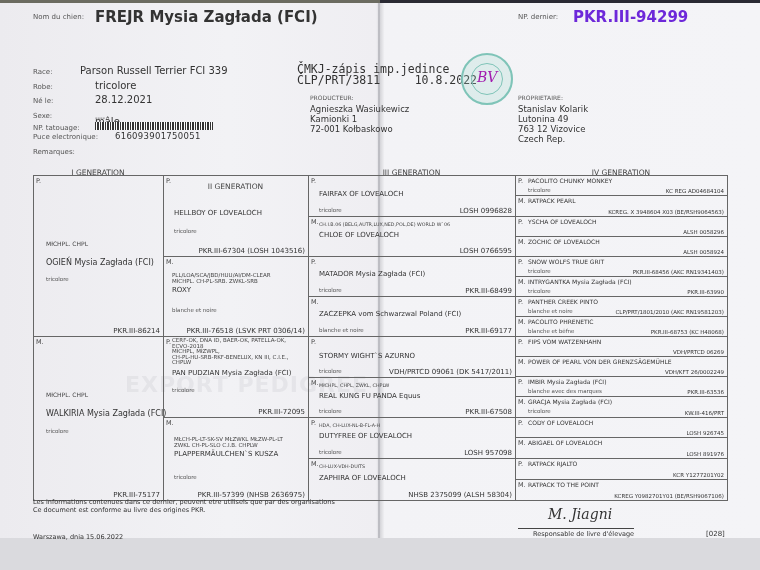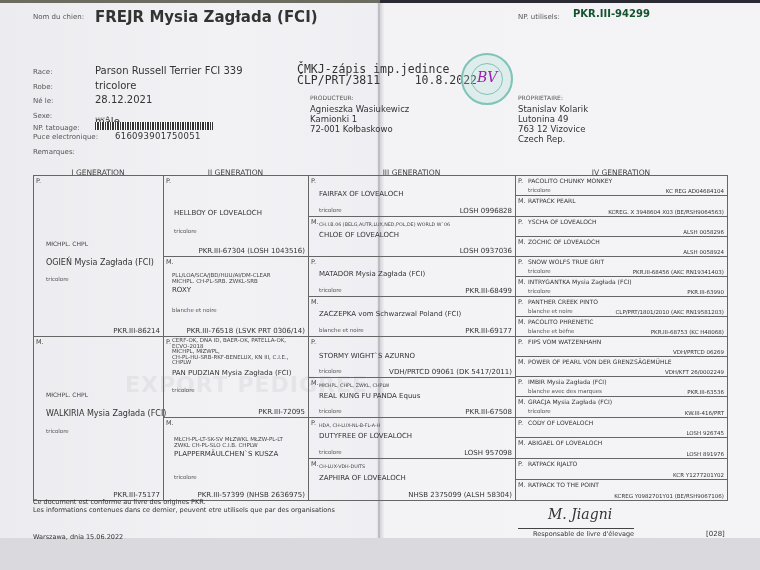--- a/index.html
+++ b/index.html
@@ -15,21 +15,21 @@
   .page {
     position:absolute; left:0; top:3px; width:760px; height:535px;
     background: linear-gradient(90deg, #ecebef 0%, #f2f2f5 30%, #efeef2 49.5%, #d4d4d8 50%, #f3f3f6 50.6%, #f4f4f7 100%);
   }
   .bottom-strip { position:absolute; left:0; top:538px; width:760px; height:32px; background:#dadade; }
   .fold { position:absolute; left:378px; top:3px; width:2px; height:535px; background:#bdbdc3; }
 
   .lbl { position:absolute; font-size:7px; color:#555; }
   .val { position:absolute; font-size:10px; color:#333; }
   .title { position:absolute; left:95px; top:8px; font-size:15px; font-weight:bold; color:#333; }
-  .ped-no { position:absolute; left:573px; top:8px; font-size:10px; font-weight:bold; color:#14532d; }
+  .ped-no { position:absolute; left:573px; top:8px; font-size:15px; font-weight:bold; color:#6d28d9; }
   .mono { position:absolute; font-family:"DejaVu Sans Mono", monospace; font-size:11.5px; color:#333; line-height:12px; white-space:pre; }
   .barcode {
     position:absolute; left:95px; top:122px; width:118px; height:8px;
     background: repeating-linear-gradient(90deg, #333 0 1px, #fff 1px 2px, #333 2px 3px, #333 3px 4px, #fff 4px 5px);
   }
   .chip { position:absolute; left:115px; top:131px; font-size:8.5px; color:#333; letter-spacing:0.3px; }
   .addr { position:absolute; font-size:8.5px; color:#333; line-height:10px; }
   .stamp {
     position:absolute; left:461px; top:53px; width:52px; height:52px; border-radius:50%;
     border:2px solid #7fc4b8; background: rgba(160,215,205,0.25);
@@ -57,25 +57,25 @@
 
 <div class="topbar-left"></div>
 <div class="topbar-right"></div>
 
 <div class="page"></div>
 <div class="fold"></div>
 <div class="bottom-strip"></div>
 
 <div class="lbl" style="left:33px;top:13px;">Nom du chien:</div>
 <div class="title">FREJR Mysia Zagłada (FCI)</div>
-<div class="lbl" style="left:518px;top:13px;">NP. utilisels:</div>
+<div class="lbl" style="left:518px;top:13px;">NP. dernier:</div>
 <div class="ped-no">PKR.III-94299</div>
 
 <div class="lbl" style="left:33px;top:68px;">Race:</div>
-<div class="val" style="left:95px;top:65px;">Parson Russell Terrier FCI 339</div>
+<div class="val" style="left:80px;top:65px;">Parson Russell Terrier FCI 339</div>
 <div class="lbl" style="left:33px;top:83px;">Robe:</div>
 <div class="val" style="left:95px;top:80px;">tricolore</div>
 <div class="lbl" style="left:33px;top:97px;">Né le:</div>
 <div class="val" style="left:95px;top:94px;">28.12.2021</div>
 <div class="lbl" style="left:33px;top:112px;">Sexe:</div>
 <div class="val" style="left:95px;top:116px;">mâle</div>
 <div class="lbl" style="left:33px;top:124px;">NP. tatouage:</div>
 <div class="val" style="left:95px;top:114px;font-size:7px;">----</div>
 <div class="lbl" style="left:33px;top:133px;">Puce electronique:</div>
 <div class="barcode"></div>
@@ -99,21 +99,21 @@
 
 <div class="lbl" style="left:518px;top:94px;font-size:6px;">PROPRIETAIRE:</div>
 <div class="addr" style="left:518px;top:104px;">
   <div>Stanislav Kolarik</div>
   <div>Lutonina 49</div>
   <div>763 12 Vizovice</div>
   <div>Czech Rep.</div>
 </div>
 
 <div class="gen-h" style="left:33px;width:130px;">I GENERATION</div>
-<div class="gen-h" style="left:163px;width:145px;">II GENERATION</div>
+<div class="gen-h" style="left:163px;width:145px;margin-top:14px;">II GENERATION</div>
 <div class="gen-h" style="left:308px;width:207px;">III GENERATION</div>
 <div class="gen-h" style="left:515px;width:212px;">IV GENERATION</div>
 
 <div class="watermark">EXPORT PEDIGREE</div>
 
 <div class="cell" style="left:33px;top:175px;width:131px;height:162px;">
   <div class="tag">P.</div>
   <div class="small" style="left:12px;top:65px;font-size:6px;">MłCHPL. CHPL</div>
   <div class="name name-l" style="left:12px;top:82px;">OGIEŃ Mysia Zagłada (FCI)</div>
   <div class="color" style="left:12px;top:100px;">tricolore</div>
@@ -164,21 +164,21 @@
 <div class="cell" style="left:308px;top:175px;width:208px;height:42px;">
   <div class="tag">P.</div>
   <div class="name" style="left:10px;top:14px;">FAIRFAX OF LOVEALOCH</div>
   <div class="color" style="left:10px;top:31px;">tricolore</div>
   <div class="reg" style="bottom:1px;">LOSH 0996828</div>
 </div>
 <div class="cell" style="left:308px;top:216px;width:208px;height:41px;">
   <div class="tag">M.</div>
   <div class="small" style="left:10px;top:5px;font-size:4.8px;">CH.I.B.06 (BELG,AUTR,LUX,NED,POL,DE) WORLD W`06</div>
   <div class="name" style="left:10px;top:14px;">CHLOE OF LOVEALOCH</div>
-  <div class="reg" style="bottom:1px;">LOSH 0937036</div>
+  <div class="reg" style="bottom:1px;">LOSH 0766595</div>
 </div>
 <div class="cell" style="left:308px;top:256px;width:208px;height:41px;">
   <div class="tag">P.</div>
   <div class="name" style="left:10px;top:13px;">MATADOR Mysia Zagłada (FCI)</div>
   <div class="color" style="left:10px;top:30px;">tricolore</div>
   <div class="reg" style="bottom:1px;">PKR.III-68499</div>
 </div>
 <div class="cell" style="left:308px;top:296px;width:208px;height:41px;">
   <div class="tag">M.</div>
   <div class="name" style="left:10px;top:13px;">ZACZEPKA vom Schwarzwal Poland (FCI)</div>
@@ -294,20 +294,20 @@
   <div class="name" style="left:12px;top:1px;font-size:6px;">RATPACK RJALTO</div>
   <div class="reg reg-s" style="bottom:1px;">KCR Y1277201Y02</div>
 </div>
 <div class="cell" style="left:515px;top:479px;width:213px;height:22px;">
   <div class="tag">M.</div>
   <div class="name" style="left:12px;top:1px;font-size:6px;">RATPACK TO THE POINT</div>
   <div class="reg reg-s" style="bottom:1px;">KCREG Y0982701Y01 (BE/RSH9067106)</div>
 </div>
 
 <div class="foot" style="left:33px;top:498px;">
+  <div>Les informations contenues dans ce dernier, peuvent etre utilisels que par des organisations</div>
   <div>Ce document est conforme au livre des origines PKR.</div>
-  <div>Les informations contenues dans ce dernier, peuvent etre utilisels que par des organisations</div>
 </div>
 <div class="foot" style="left:33px;top:533px;">Warszawa, dnia  15.06.2022</div>
 <div class="sig">M. Jiagni</div>
 <div class="sigline"></div>
 <div class="foot" style="left:533px;top:530px;">Responsable de livre d'élevage</div>
 <div class="foot" style="left:706px;top:530px;font-size:7px;">[028]</div>
 
 </body></html>

